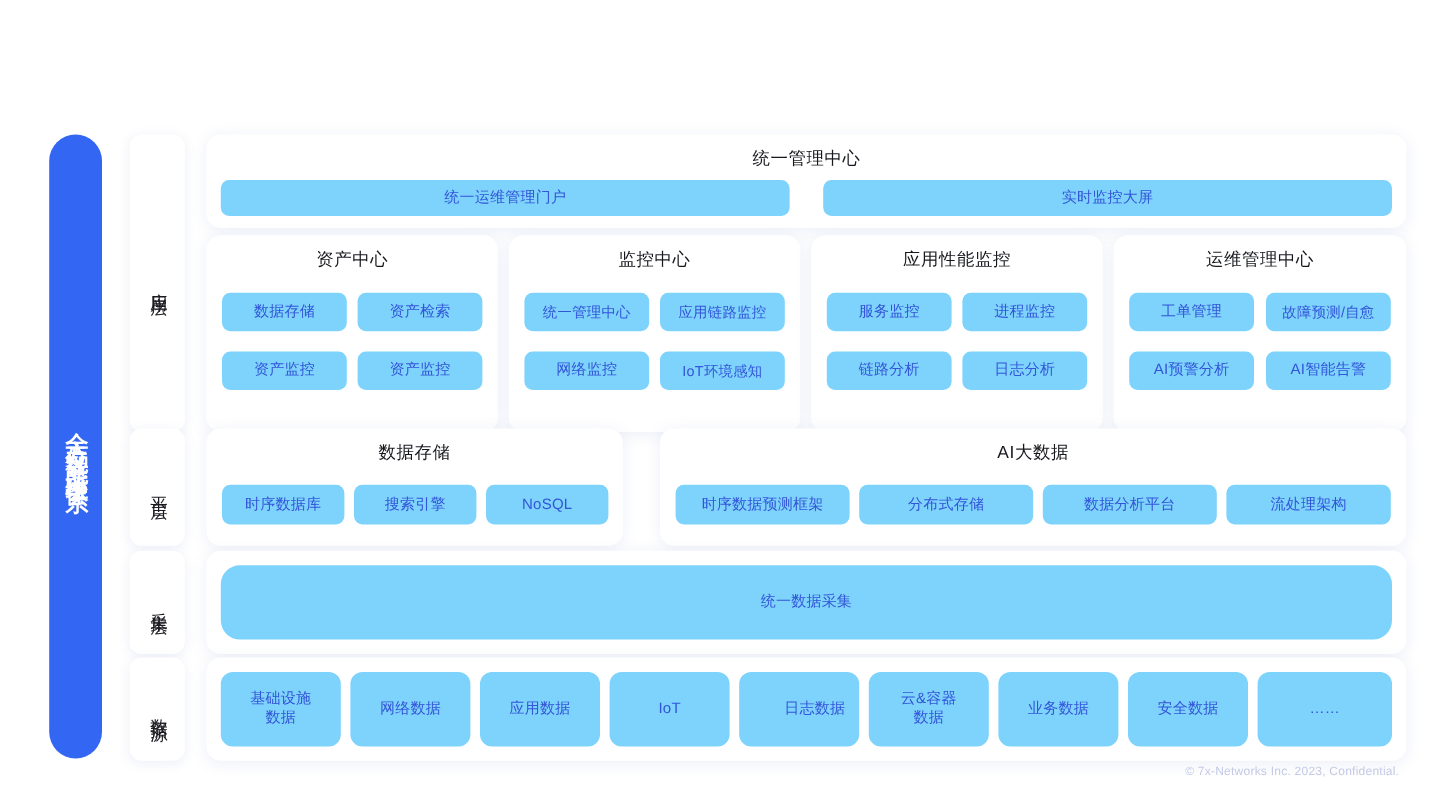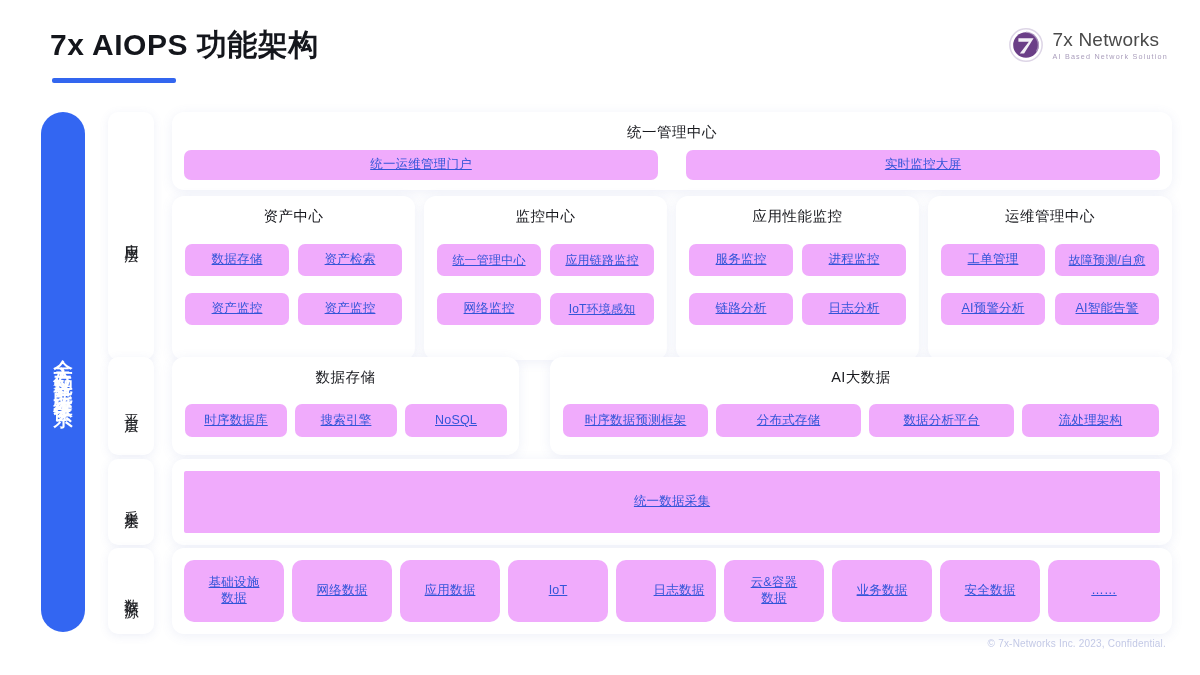--- a/index.html
+++ b/index.html
@@ -62,57 +62,37 @@
     position: absolute; background: #ffffff; border-radius: 12px;
     box-shadow: 0 2px 12px rgba(86,105,190,0.10);
   }
   .card-title {
     position: absolute; left: 0; right: 0; top: 11px;
     text-align: center; font-size: 14.5px; color: #17181d; letter-spacing: 0.5px;
   }
 
   
   .pill {
-    position: absolute; background: #f0abfc; border-radius: 7px;
+    position: absolute; background: #7dd3fc; border-radius: 7px;
     display: flex; align-items: center; justify-content: center; text-align: center;
     color: #3355d8; font-size: 12.5px; line-height: 1.25; letter-spacing: 0.2px;
     padding: 0 4px;
-    text-decoration: underline;
   }
   .pill.wide-text { font-size: 12px; }
 
   .footer {
     position: absolute; right: 34px; top: 638px;
     font-size: 10px; color: #c3c9e6; letter-spacing: 0.2px; text-align: right;
   }
 </style>
 </head>
 <body>
 
 <div class="page">
 
-  <div class="header">
-    <div class="title">7x AIOPS 功能架构</div>
-    <div class="title-rule"></div>
-
-    <div class="logo">
-      <span class="logo-mark">
-        <svg viewBox="0 0 40 40" width="38" height="38">
-          <circle cx="20" cy="20" r="17" fill="none" stroke="#ddd5e6" stroke-width="1.6"></circle>
-          <circle cx="20" cy="20" r="13.5" fill="#6b3f87"></circle>
-          <path d="M12 13 L28 13 L18 29 L13.5 29 L23 16.5 L12 16.5 Z" fill="#ffffff" opacity="0.92"></path>
-          <path d="M20 6.5 A13.5 13.5 0 0 1 31 27" fill="none" stroke="#b9a8c9" stroke-width="1.4" opacity="0.7"></path>
-        </svg>
-      </span>
-      <span class="logo-text">
-        <span class="logo-name">7x Networks</span>
-        <span class="logo-tag">AI Based Network Solution</span>
-      </span>
-    </div>
-  </div>
 
   <div class="board">
 
     <div class="spine">
       <span class="spine-text">全方位智能运维体系</span>
     </div>
 
     <div class="layer-label" style="top:8px;height:248px;">
       <span>应用层</span>
     </div>
@@ -173,21 +153,21 @@
 
     <div class="card" style="left:550px; top:253px; width:622px; height:98px;">
       <div class="card-title">AI大数据</div>
       <div class="pill" style="left:13px; top:47px; width:145px; height:33px;">时序数据预测框架</div>
       <div class="pill" style="left:319px; top:47px; width:145px; height:33px;">数据分析平台</div>
       <div class="pill" style="left:166px; top:47px; width:145px; height:33px;">分布式存储</div>
       <div class="pill" style="left:472px; top:47px; width:137px; height:33px;">流处理架构</div>
     </div>
 
     <div class="card" style="left:172px; top:355px; width:1000px; height:86px;">
-      <div class="pill" style="left:12px; top:12px; width:976px; height:62px; border-radius:2px;">统一数据采集</div>
+      <div class="pill" style="left:12px; top:12px; width:976px; height:62px; border-radius:16px;">统一数据采集</div>
     </div>
 
     <div class="card" style="left:172px; top:444px; width:1000px; height:86px;">
       <div class="pill" style="left:12px; top:12px; width:100px; height:62px; border-radius:10px; white-space:pre-line;">基础设施
 数据</div>
       <div class="pill" style="left:120px; top:12px; width:100px; height:62px; border-radius:10px;">网络数据</div>
       <div class="pill" style="left:228px; top:12px; width:100px; height:62px; border-radius:10px;">应用数据</div>
       <div class="pill" style="left:336px; top:12px; width:100px; height:62px; border-radius:10px;">IoT</div>
       <div class="pill" style="left:444px; top:12px; width:100px; height:62px; border-radius:10px;padding-left:30px;">日志数据</div>
       <div class="pill" style="left:552px; top:12px; width:100px; height:62px; border-radius:10px; white-space:pre-line;">云&amp;容器

